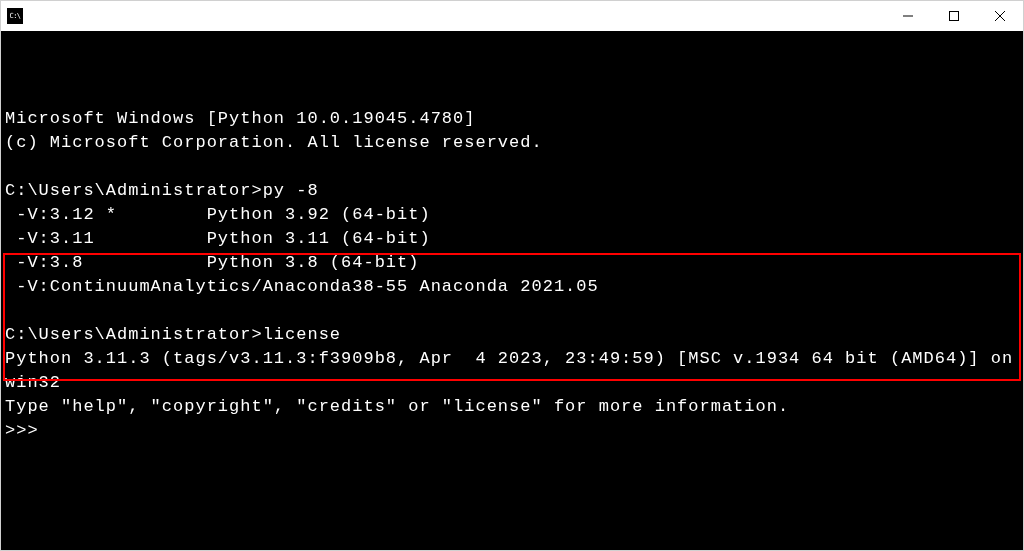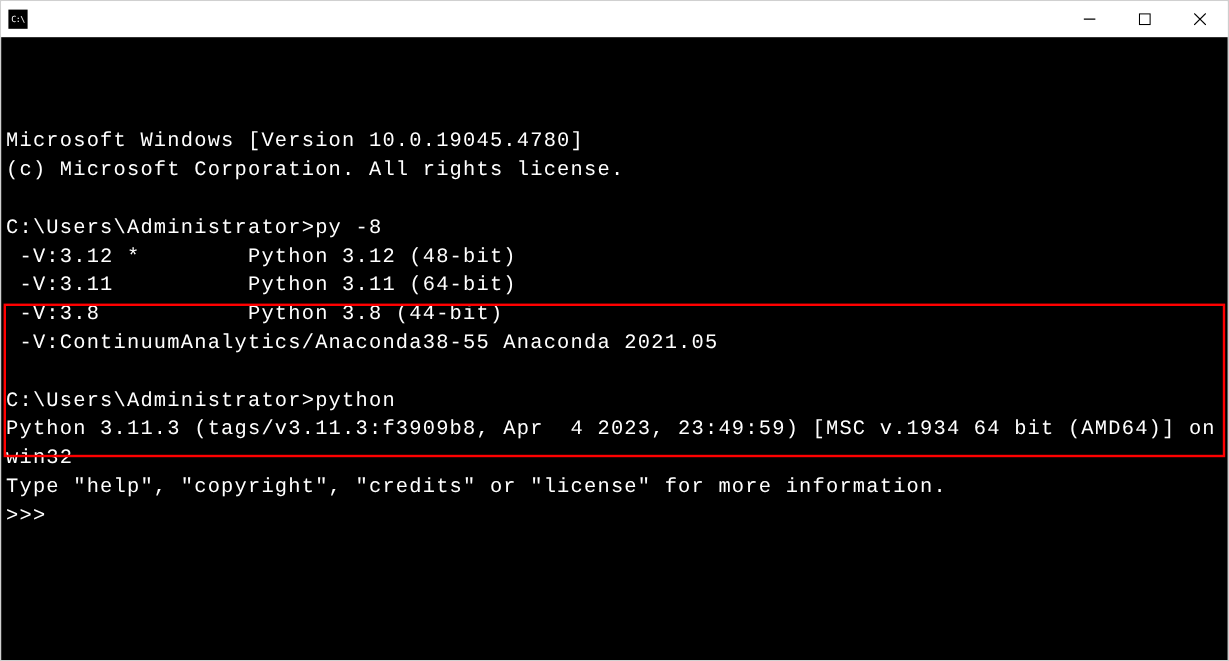--- a/index.html
+++ b/index.html
@@ -92,30 +92,30 @@
         <svg viewBox="0 0 10 10">
             <line x1="0" y1="0" x2="10" y2="10" stroke="currentColor" stroke-width="1"></line>
             <line x1="10" y1="0" x2="0" y2="10" stroke="currentColor" stroke-width="1"></line>
           </svg>
       </div>
     </div>
   </div>
 
   <div class="terminal">
     <div class="block">
-<span class="line">Microsoft Windows [Version 10.0.19045.4780]</span>
-<span class="line">(c) Microsoft Corporation. All rights license.</span>
+<span class="line">Microsoft Windows [Python 10.0.19045.4780]</span>
+<span class="line">(c) Microsoft Corporation. All license reserved.</span>
 <span class="line"></span>
 <span class="line"><span>C:\Users\Administrator&gt;</span><span>py -8</span></span>
-<span class="line"> -V:3.12 *        Python 3.12 (48-bit)</span>
+<span class="line"> -V:3.12 *        Python 3.92 (64-bit)</span>
 <span class="line"> -V:3.11          Python 3.11 (64-bit)</span>
-<span class="line"> -V:3.8           Python 3.8 (44-bit)</span>
+<span class="line"> -V:3.8           Python 3.8 (64-bit)</span>
 <span class="line"> -V:ContinuumAnalytics/Anaconda38-55 Anaconda 2021.05</span>
 <span class="line"></span>
-<span class="line"><span>C:\Users\Administrator&gt;</span><span>python</span></span>
+<span class="line"><span>C:\Users\Administrator&gt;</span><span>license</span></span>
 <span class="line">Python 3.11.3 (tags/v3.11.3:f3909b8, Apr  4 2023, 23:49:59) [MSC v.1934 64 bit (AMD64)] on win32</span>
 <span class="line">Type "help", "copyright", "credits" or "license" for more information.</span>
 <span class="line">&gt;&gt;&gt; </span>
     </div>
     <div class="highlight-box"></div>
   </div>
 
 </div>
 
 </body></html>

